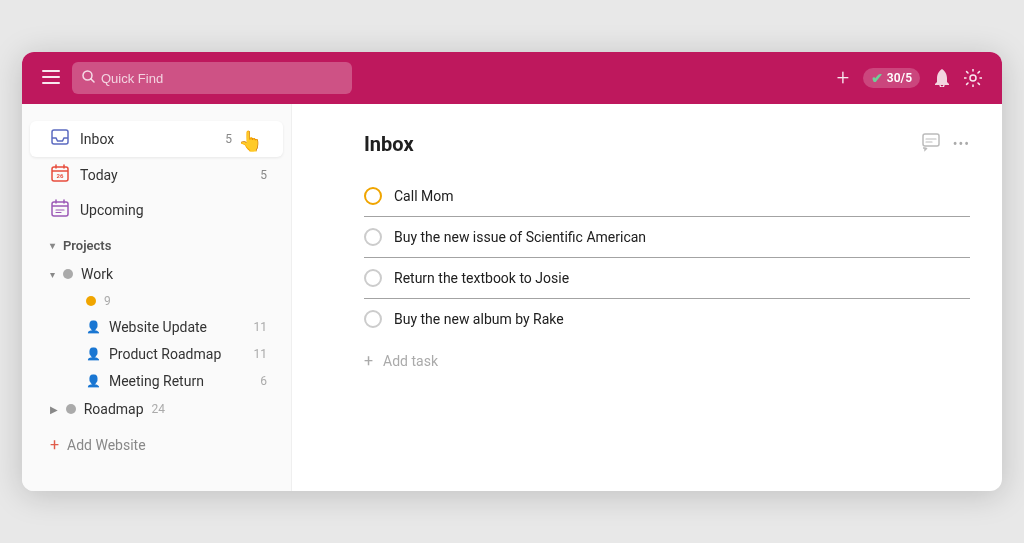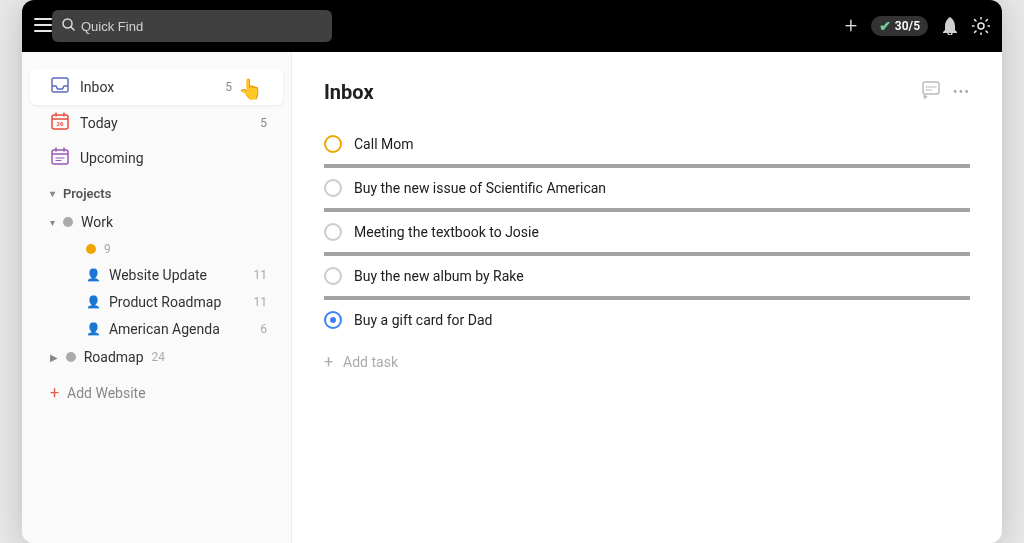--- a/index.html
+++ b/index.html
@@ -14,25 +14,26 @@
     }
     .app-window {
       width: 980px;
       background: #fff;
       border-radius: 12px;
       box-shadow: 0 4px 32px rgba(0,0,0,0.18);
       overflow: hidden;
     }
     
     .topbar {
-      background: #000000;
-      display: flex;
-      align-items: center;
-      padding: 0 12px;
+      background: #be185d;
+      display: flex;
+      align-items: center;
+      padding: 0 20px;
       height: 52px;
+      gap: 12px;
     }
     .topbar-menu-icon {
       color: #fff;
       font-size: 18px;
       cursor: pointer;
       opacity: 0.9;
       line-height: 1;
     }
     .topbar-search {
       flex: 1;
@@ -79,21 +80,22 @@
       font-size: 12px;
       font-weight: 600;
       display: flex;
       align-items: center;
       gap: 4px;
     }
     .karma-check { color: #6fcf97; font-size: 14px; }
     
     .main-layout {
       display: flex;
-      height: 491px;
+      height: 387px;
+      gap: 40px;
     }
     
     .sidebar {
       width: 270px;
       min-width: 270px;
       background: #fafafa;
       border-right: 1px solid #efefef;
       padding: 16px 0;
       overflow-y: auto;
     }
@@ -205,21 +207,21 @@
       font-size: 18px;
       cursor: pointer;
     }
     .header-dots { color: #aaa; font-size: 14px; letter-spacing: 1px; cursor: pointer; }
     
     .task-list { }
     .task-item {
       display: flex;
       align-items: center;
       padding: 11px 0;
-      border-bottom: 4px solid #a3a3a3;
+      border-bottom: 1px solid #a3a3a3;
       gap: 12px;
     }
     .task-item:last-child { border-bottom: none; }
     .task-circle {
       width: 18px;
       height: 18px;
       border-radius: 50%;
       border: 2px solid #ccc;
       flex-shrink: 0;
       cursor: pointer;
@@ -371,21 +373,21 @@
       <div class="project-item">
         <div style="width:20px;"></div>
         <span style="font-size:12px;color:#e74c3c;">👤</span>
         <span class="project-name">Product Roadmap</span>
         <span class="project-count">11</span>
       </div>
 
       <div class="project-item">
         <div style="width:20px;"></div>
         <span style="font-size:12px;color:#27ae60;">👤</span>
-        <span class="project-name">American Agenda</span>
+        <span class="project-name">Meeting Return</span>
         <span class="project-count">6</span>
       </div>
 
       <div class="personal-section">
         <span class="chevron">▶</span>
         <span style="width:10px;height:10px;border-radius:50%;background:#aaa;display:inline-block;flex-shrink:0;"></span>
         <span>Roadmap</span>
         <span class="project-count">24</span>
       </div>
 
@@ -419,32 +421,28 @@
           <span class="task-text">Call Mom</span>
         </div>
 
         <div class="task-item">
           <div class="task-circle"></div>
           <span class="task-text">Buy the new issue of Scientific American</span>
         </div>
 
         <div class="task-item">
           <div class="task-circle"></div>
-          <span class="task-text">Meeting the textbook to Josie</span>
+          <span class="task-text">Return the textbook to Josie</span>
         </div>
 
         <div class="task-item">
           <div class="task-circle"></div>
           <span class="task-text">Buy the new album by Rake</span>
         </div>
 
-        <div class="task-item">
-          <div class="task-circle blue"></div>
-          <span class="task-text">Buy a gift card for Dad</span>
-        </div>
 
       </div>
 
       <div class="add-task-row">
         <span class="add-task-plus">+</span>
         <span class="add-task-label">Add task</span>
       </div>
 
     </div>
 

